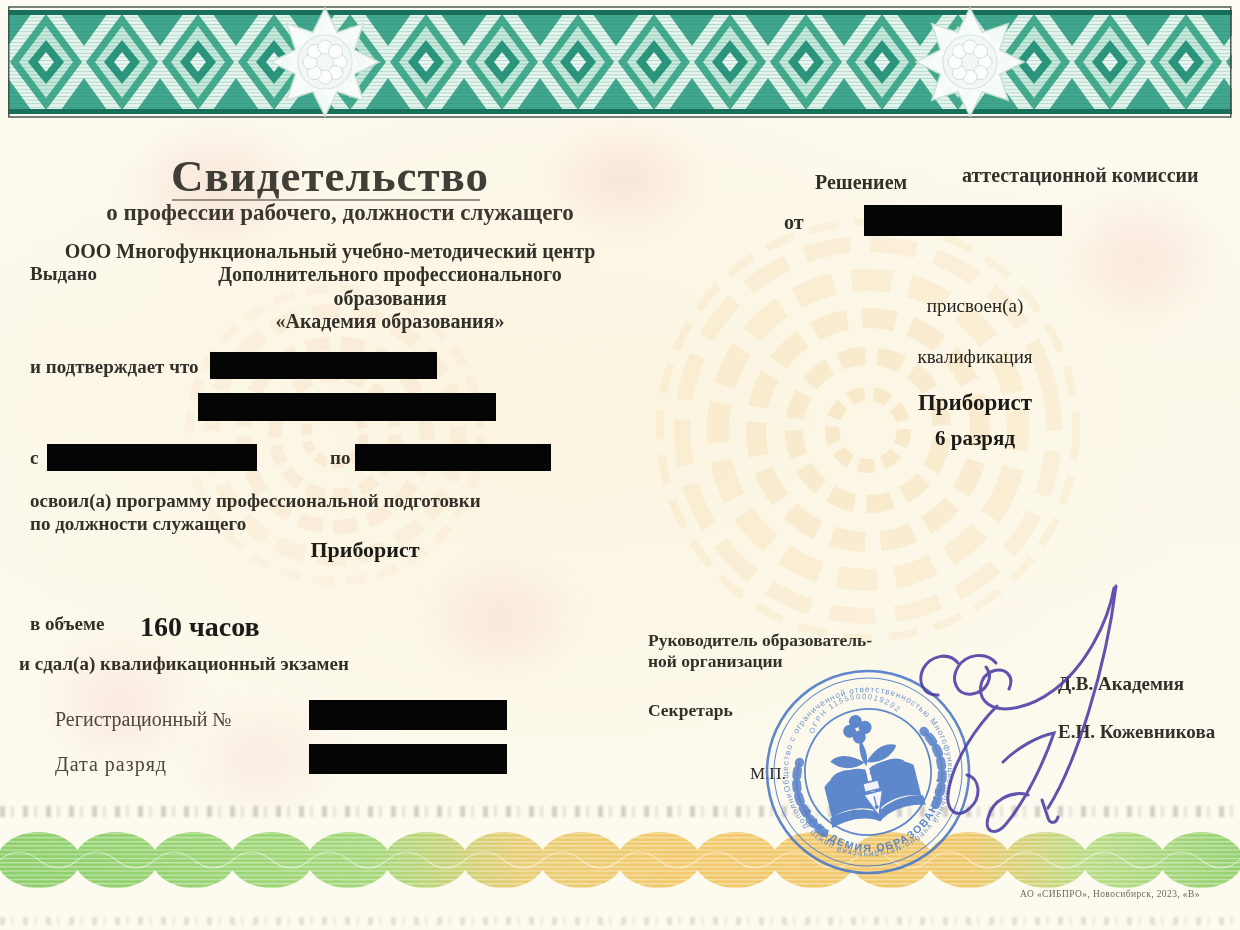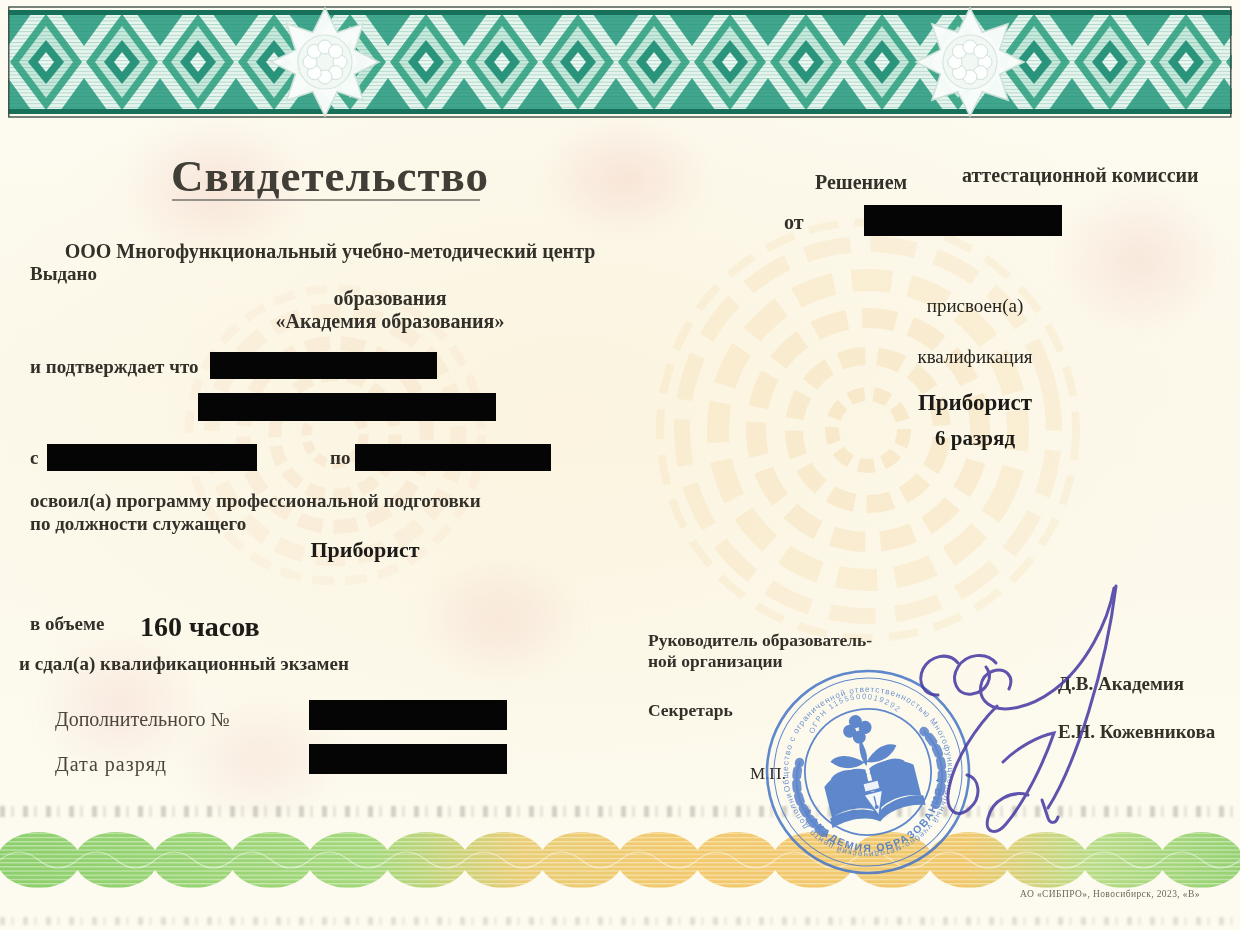--- a/index.html
+++ b/index.html
@@ -110,23 +110,25 @@
           <circle cx="-15" cy="0" r="7"></circle>
           <circle cx="-10.6" cy="-10.6" r="7"></circle>
         <circle cx="0" cy="-15" r="7"></circle>
           <circle cx="10.6" cy="-10.6" r="7"></circle>
       </g>
     </g>
   </svg>
 
   <div class="abs title center" style="left:75px;top:150px;width:510px;">Свидетельство</div>
   <div class="abs" style="left:172px;top:199px;width:308px;height:2px;background:#76736c;opacity:.75;"></div>
+  <div class="abs subtitle center" style="left:70px;top:200px;width:540px;">о профессии рабочего, должности служащего</div>
 
   <div class="abs org center" style="left:30px;top:240px;width:600px;">ООО Многофункциональный учебно-методический центр</div>
   <div class="abs lbl" style="left:30px;top:263px;">Выдано</div>
+  <div class="abs org center" style="left:190px;top:263px;width:400px;">Дополнительного профессионального</div>
   <div class="abs org center" style="left:190px;top:287px;width:400px;">образования</div>
   <div class="abs org center" style="left:190px;top:310px;width:400px;">«Академия образования»</div>
 
   <div class="abs lbl" style="left:30px;top:356px;">и подтверждает что</div>
   <div class="redact" style="left:210px;top:352px;width:227px;height:27px;"></div>
   <div class="redact" style="left:198px;top:393px;width:298px;height:28px;"></div>
 
   <div class="abs lbl" style="left:30px;top:447px;">с</div>
   <div class="redact" style="left:47px;top:444px;width:210px;height:27px;"></div>
   <div class="abs lbl" style="left:330px;top:447px;">по</div>
@@ -134,21 +136,21 @@
 
   <div class="abs lbl" style="left:30px;top:490px;text-align:center;">освоил(а) программу профессиональной подготовки</div>
   <div class="abs lbl" style="left:30px;top:513px;">по должности служащего</div>
   <div class="abs bold-val center" style="left:165px;top:537px;width:400px;font-size:22px;">Приборист</div>
 
   <div class="abs lbl" style="left:30px;top:613px;">в объеме</div>
   <div class="abs bold-val" style="left:140px;top:611px;font-size:28px;">160 часов</div>
 
   <div class="abs lbl" style="left:19px;top:653px;">и сдал(а) квалификационный экзамен</div>
 
-  <div class="abs lbl soft" style="left:55px;top:708px;font-size:20px;">Дополнительного №</div>
+  <div class="abs lbl soft" style="left:55px;top:708px;font-size:20px;">Регистрационный №</div>
   <div class="redact" style="left:309px;top:700px;width:198px;height:30px;"></div>
   <div class="abs lbl soft" style="left:55px;top:753px;font-size:20px;letter-spacing:1px;">Дата разряд</div>
   <div class="redact" style="left:309px;top:744px;width:198px;height:30px;"></div>
 
   <div class="abs lbl" style="left:775px;top:171px;font-size:20px;margin-left:40px;">Решением</div>
   <div class="abs lbl" style="left:962px;top:164px;font-size:20px;">аттестационной комиссии</div>
   <div class="abs lbl" style="left:752px;top:211px;font-size:20px;margin-left:32px;">от</div>
   <div class="redact" style="left:864px;top:205px;width:198px;height:31px;"></div>
 
   <div class="abs center" style="left:755px;top:295px;width:440px;font-size:19px;color:#262420;">присвоен(а)</div>

